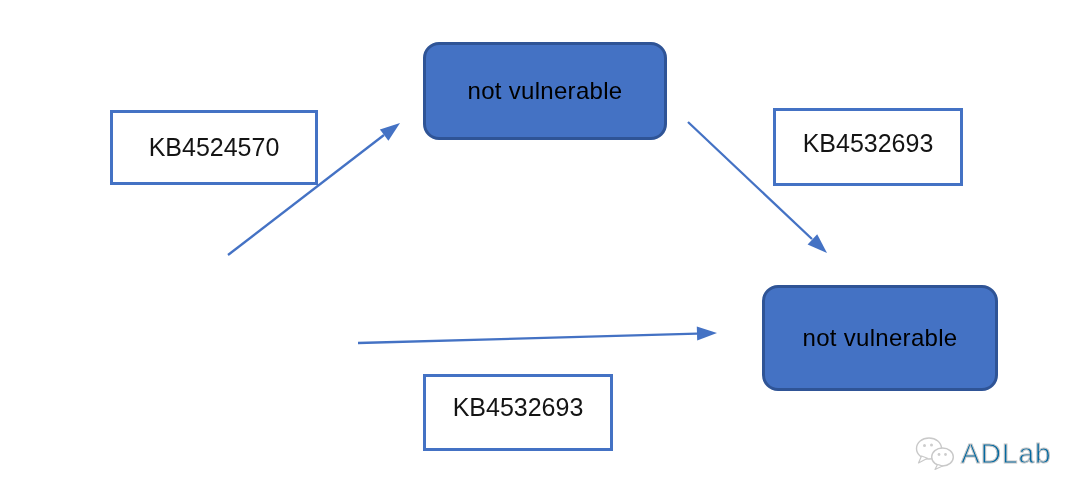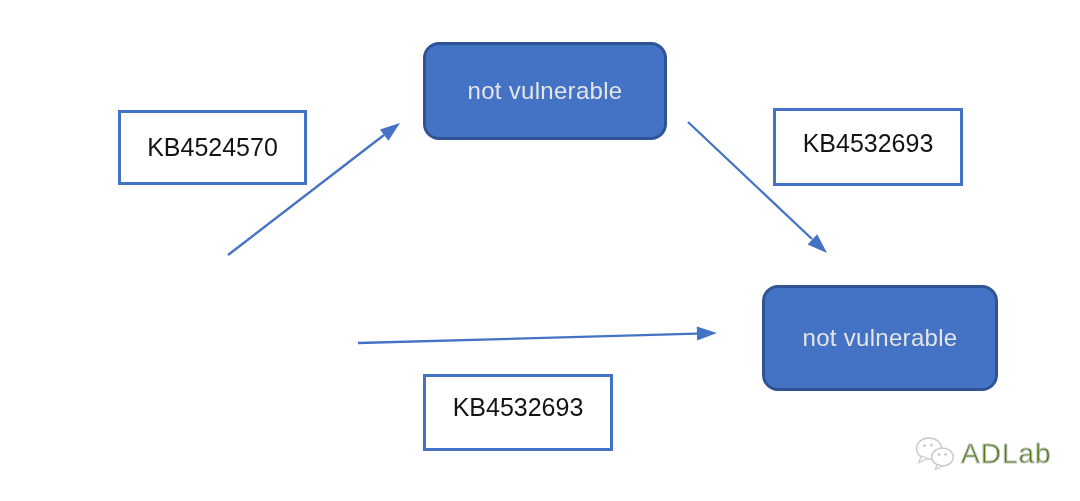--- a/index.html
+++ b/index.html
@@ -21,21 +21,21 @@
     top: 0;
     width: 1080px;
     height: 501px;
     pointer-events: none;
   }
   .node {
     position: absolute;
     background: #4472C4;
     border: 3px solid #2F5496;
     border-radius: 16px;
-    color: #e5e5e5;
+    color: #000000;
     font-size: 24px;
     display: flex;
     align-items: center;
     justify-content: center;
     box-sizing: border-box;
     letter-spacing: 0.3px;
   }
   .node-top    { left: 423px; top: 42px;  width: 244px; height: 98px;  }
   .node-left   { left: 75px;  top: 283px; width: 242px; height: 108px; }
   .node-right  { left: 762px; top: 285px; width: 236px; height: 106px; }
@@ -43,34 +43,34 @@
     position: absolute;
     background: #ffffff;
     border: 3px solid #4472C4;
     color: #141414;
     font-size: 25px;
     display: flex;
     align-items: center;
     justify-content: center;
     box-sizing: border-box;
   }
-  .edge-label-1 { left: 118px; top: 110px; width: 189px; height: 75px; }
+  .edge-label-1 { left: 110px; top: 110px; width: 208px; height: 75px; }
   .edge-label-2 { left: 773px; top: 108px; width: 190px; height: 78px; padding-bottom: 8px; }
   .edge-label-3 { left: 423px; top: 374px; width: 190px; height: 77px; padding-bottom: 10px; }
   #watermark {
     position: absolute;
     left: 914px;
     top: 436px;
     display: flex;
     align-items: center;
     gap: 5px;
   }
   #watermark-text {
     font-size: 28px;
-    color: #4d7c0f;
+    color: #0369a1;
     -webkit-text-stroke: 1px #c6c6c6;
     letter-spacing: 1px;
   }
 </style>
 </head>
 <body>
 
 <div id="canvas">
 
   <svg id="arrow-layer" viewBox="0 0 1080 501" xmlns="http://www.w3.org/2000/svg">

